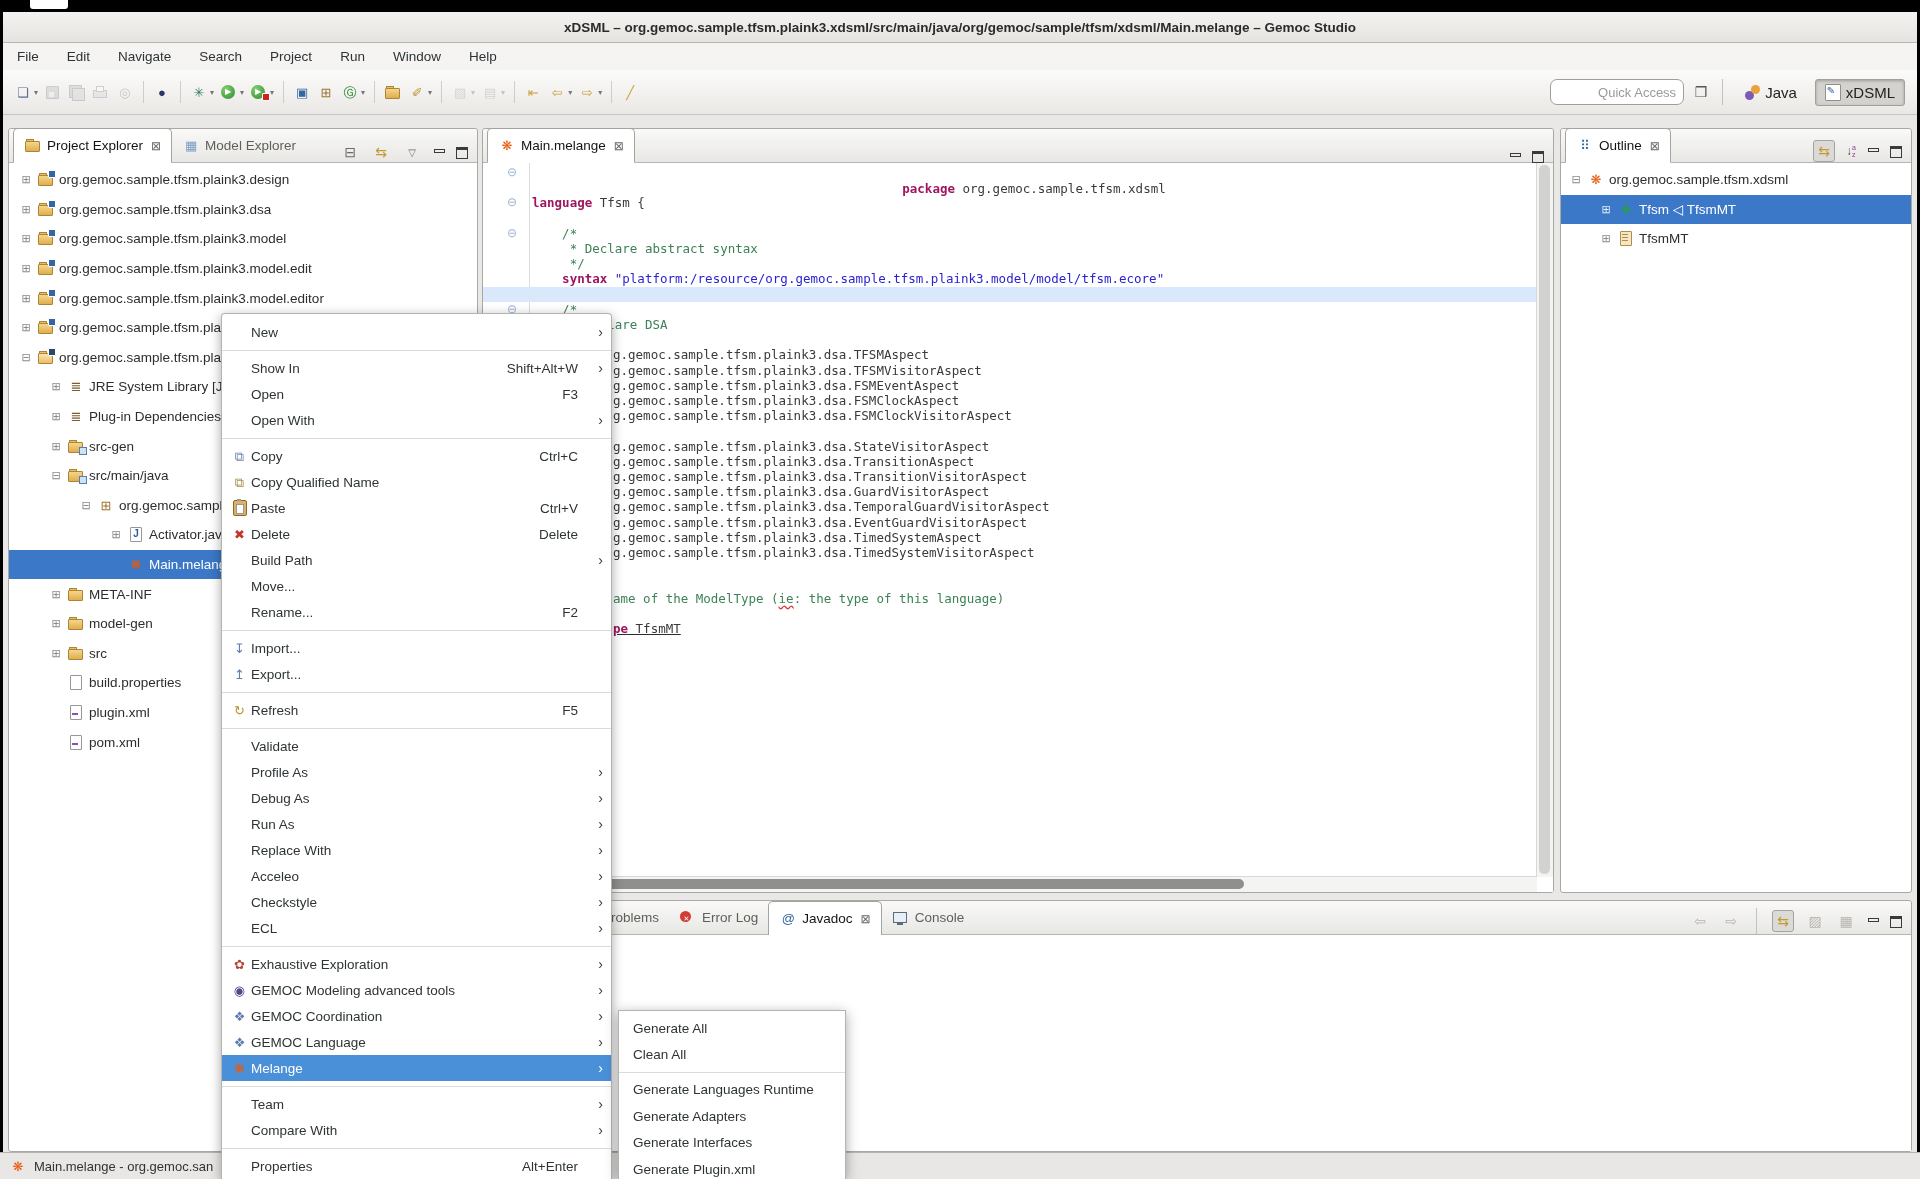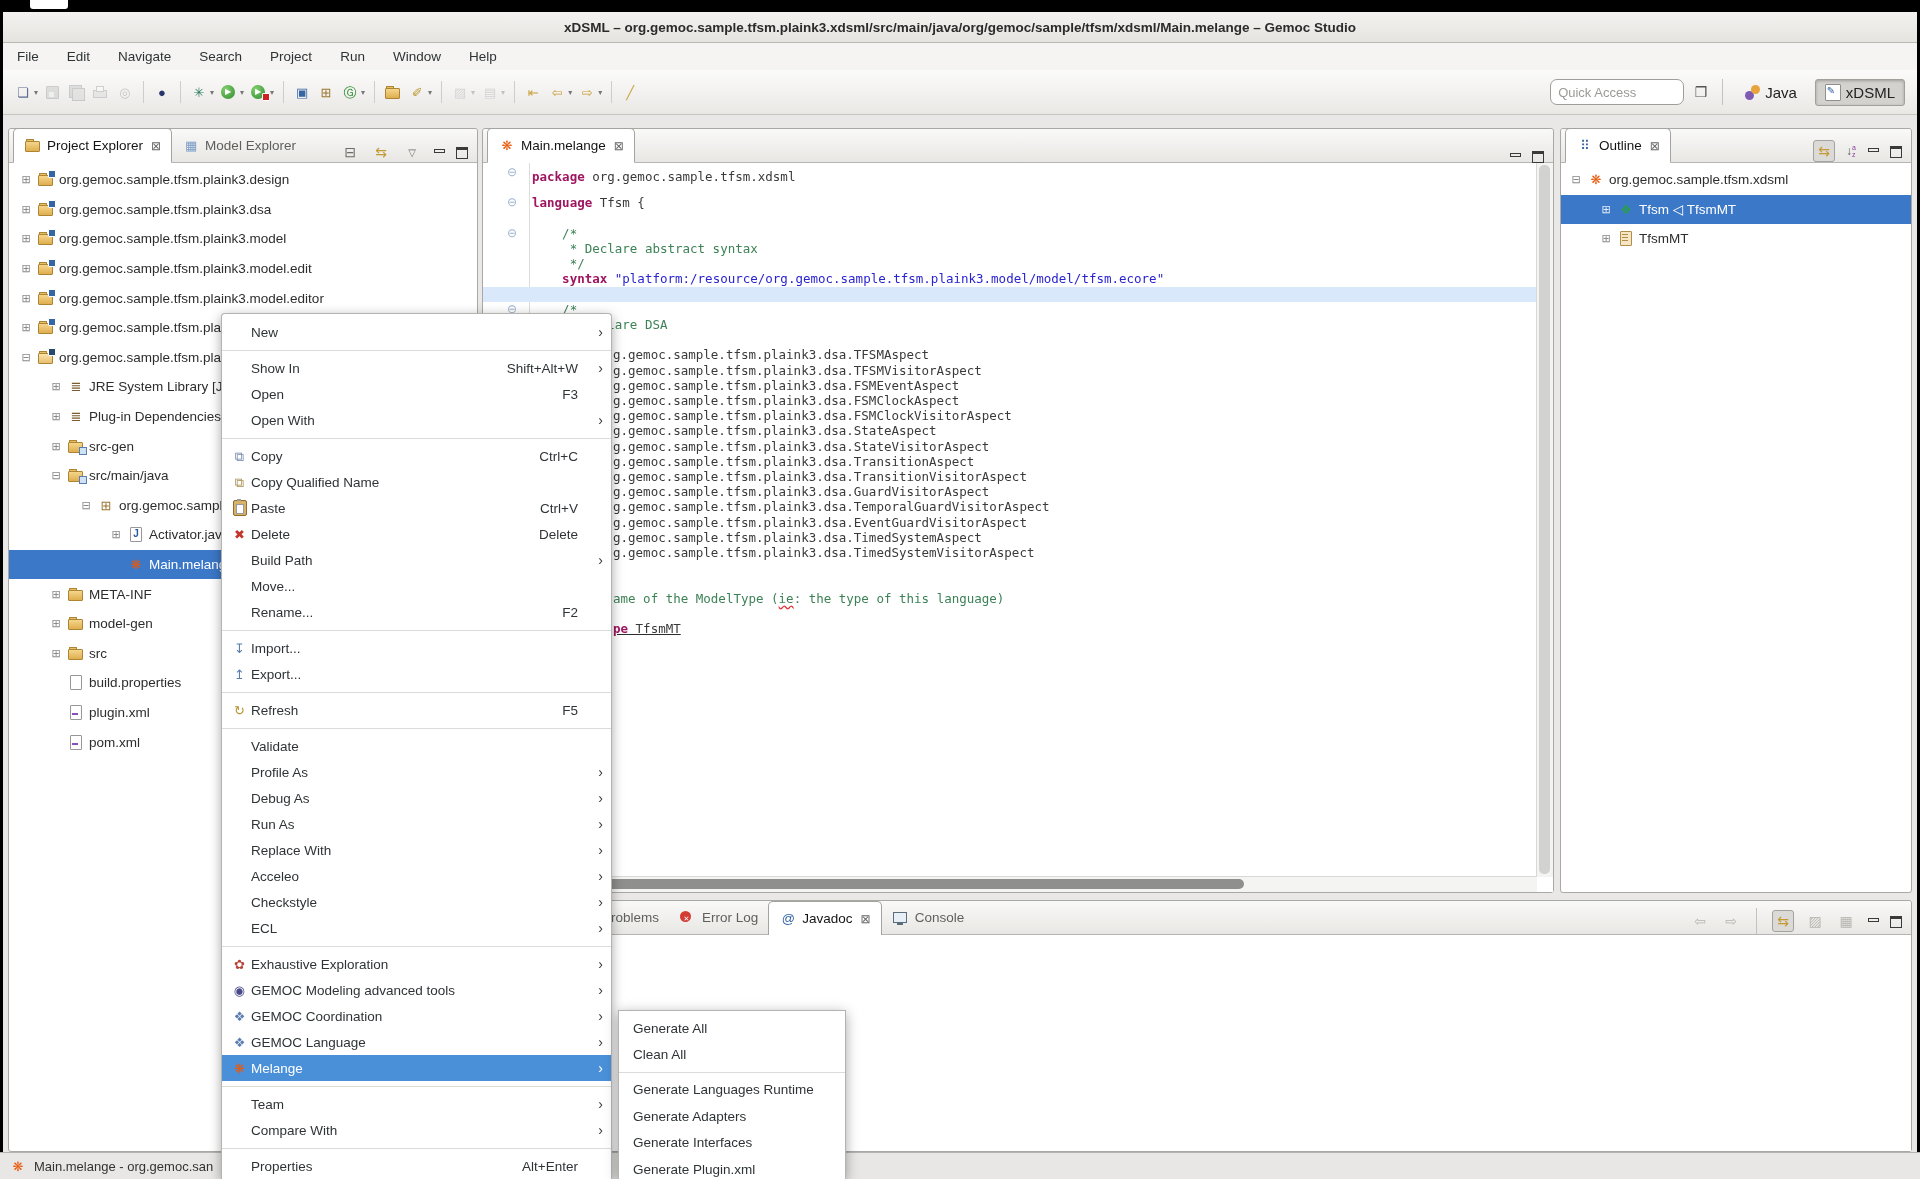--- a/index.html
+++ b/index.html
@@ -18,21 +18,21 @@
 .menubar span{padding:4px 14px;font-size:13.5px;color:#2e3436;text-align:center;}
 .toolbar{position:absolute;left:3px;right:3px;top:70px;height:45px;background:linear-gradient(#fbfbfa,#eae8e5);
   border-bottom:1px solid #c7c5c1;display:flex;align-items:center;padding-left:8px;box-sizing:border-box;}
 #tbicons{display:flex;align-items:center;}
 .tbtn{display:flex;align-items:center;height:26px;padding:0 2px;margin:0 1px;border-radius:3px;}
 .tbtn .caret{font-size:8px;color:#777;margin-left:2px;}
 .tbtn.dis{opacity:.38;filter:grayscale(.8);}
 .tsep{width:1px;height:22px;background:#cfcdc9;margin:0 6px;}
 .tb-right{margin-left:auto;display:flex;align-items:center;gap:8px;padding-right:12px;}
 .qa{width:118px;height:24px;border:1px solid #9f9e9b;border-radius:7px;padding:0 7px;font-size:13px;
-  font-family:"Liberation Sans",sans-serif;color:#333;background:#fff;}
+  font-family:"Liberation Sans",sans-serif;color:#333;background:#fff;text-align:right;}
 .qa::placeholder{color:#9a9a97;}
 .psep{width:1px;height:26px;background:#c4c2be;margin:0 4px;}
 .persp{display:flex;align-items:center;gap:5px;height:27px;padding:0 9px;border:1px solid transparent;
   background:none;font-size:15px;color:#222;font-family:"Liberation Sans",sans-serif;}
 .persp.active{background:#d4d2cf;border-color:#a39f9a;border-radius:3px;box-shadow:inset 0 1px 3px rgba(0,0,0,.25);}
 .jico{position:relative;width:15px;height:15px;display:inline-block;}
 .jico::before{content:'';position:absolute;left:0;bottom:0;width:9px;height:9px;border-radius:50%;background:#7d5bb5;}
 .jico::after{content:'';position:absolute;right:0;top:0;width:9px;height:9px;border-radius:50%;background:#e8a33d;}
 .xico{position:relative;width:14px;height:15px;display:inline-block;background:#fff;border:1px solid #8f8f8c;border-radius:1px;}
 .xico::after{content:'✎';position:absolute;left:1px;top:0;font-size:10px;color:#3465a4;}
@@ -428,38 +428,37 @@
       </div>
     </div>
     <div class="ebody">
       <div class="fold" id="foldcol">
           <span class="fmark" style="top: 2px;">⊖</span>
           <span class="fmark" style="top: 32.4px;">⊖</span>
           <span class="fmark" style="top: 62.8px;">⊖</span>
           <span class="fmark" style="top: 138.8px;">⊖</span>
         </div>
       <div class="code" id="code">
-          <div class="cline" style="top: 4px;"><span class="sk">package</span><span class="sp"> org.gemoc.sample.tfsm.xdsml</span></div>
+          <div class="cline" style="top: 16px; text-align: center;"><span class="sk">package</span><span class="sp"> org.gemoc.sample.tfsm.xdsml</span></div>
           <div class="cline" style="top: 15.2px;"></div>
           <div class="cline" style="top: 30.4px;"><span class="sk">language</span><span class="sp"> Tfsm {</span></div>
           <div class="cline" style="top: 45.6px;"></div>
           <div class="cline" style="top: 60.8px;"><span class="sc">    /*</span></div>
           <div class="cline" style="top: 76px;"><span class="sc">     * Declare abstract syntax</span></div>
           <div class="cline" style="top: 91.2px;"><span class="sc">     */</span></div>
           <div class="cline" style="top: 106.4px;"><span class="sp">    </span><span class="sk">syntax</span><span class="sp"> </span><span class="sst">"platform:/resource/org.gemoc.sample.tfsm.plaink3.model/model/tfsm.ecore"</span></div>
           <div class="cline hl" style="top: 121.6px;"></div>
           <div class="cline" style="top: 136.8px;"><span class="sc">    /*</span></div>
           <div class="cline" style="top: 152px;"><span class="sc">     * Declare DSA</span></div>
           <div class="cline" style="top: 167.2px;"></div>
           <div class="cline frag" style="top: 182.4px;"><span class="sp">g.gemoc.sample.tfsm.plaink3.dsa.TFSMAspect</span></div>
           <div class="cline frag" style="top: 197.6px;"><span class="sp">g.gemoc.sample.tfsm.plaink3.dsa.TFSMVisitorAspect</span></div>
           <div class="cline frag" style="top: 212.8px;"><span class="sp">g.gemoc.sample.tfsm.plaink3.dsa.FSMEventAspect</span></div>
           <div class="cline frag" style="top: 228px;"><span class="sp">g.gemoc.sample.tfsm.plaink3.dsa.FSMClockAspect</span></div>
           <div class="cline frag" style="top: 243.2px;"><span class="sp">g.gemoc.sample.tfsm.plaink3.dsa.FSMClockVisitorAspect</span></div>
-          <div class="cline frag" style="top: 258.4px;"><span class="sp">g.gemoc.sample.tfsm.plaink3.dsa.StateAspect</span></div>
           <div class="cline frag" style="top: 273.6px;"><span class="sp">g.gemoc.sample.tfsm.plaink3.dsa.StateVisitorAspect</span></div>
           <div class="cline frag" style="top: 288.8px;"><span class="sp">g.gemoc.sample.tfsm.plaink3.dsa.TransitionAspect</span></div>
           <div class="cline frag" style="top: 304px;"><span class="sp">g.gemoc.sample.tfsm.plaink3.dsa.TransitionVisitorAspect</span></div>
           <div class="cline frag" style="top: 319.2px;"><span class="sp">g.gemoc.sample.tfsm.plaink3.dsa.GuardVisitorAspect</span></div>
           <div class="cline frag" style="top: 334.4px;"><span class="sp">g.gemoc.sample.tfsm.plaink3.dsa.TemporalGuardVisitorAspect</span></div>
           <div class="cline frag" style="top: 349.6px;"><span class="sp">g.gemoc.sample.tfsm.plaink3.dsa.EventGuardVisitorAspect</span></div>
           <div class="cline frag" style="top: 364.8px;"><span class="sp">g.gemoc.sample.tfsm.plaink3.dsa.TimedSystemAspect</span></div>
           <div class="cline frag" style="top: 380px;"><span class="sp">g.gemoc.sample.tfsm.plaink3.dsa.TimedSystemVisitorAspect</span></div>
           <div class="cline" style="top: 395.2px;"></div>
           <div class="cline" style="top: 410.4px;"></div>

